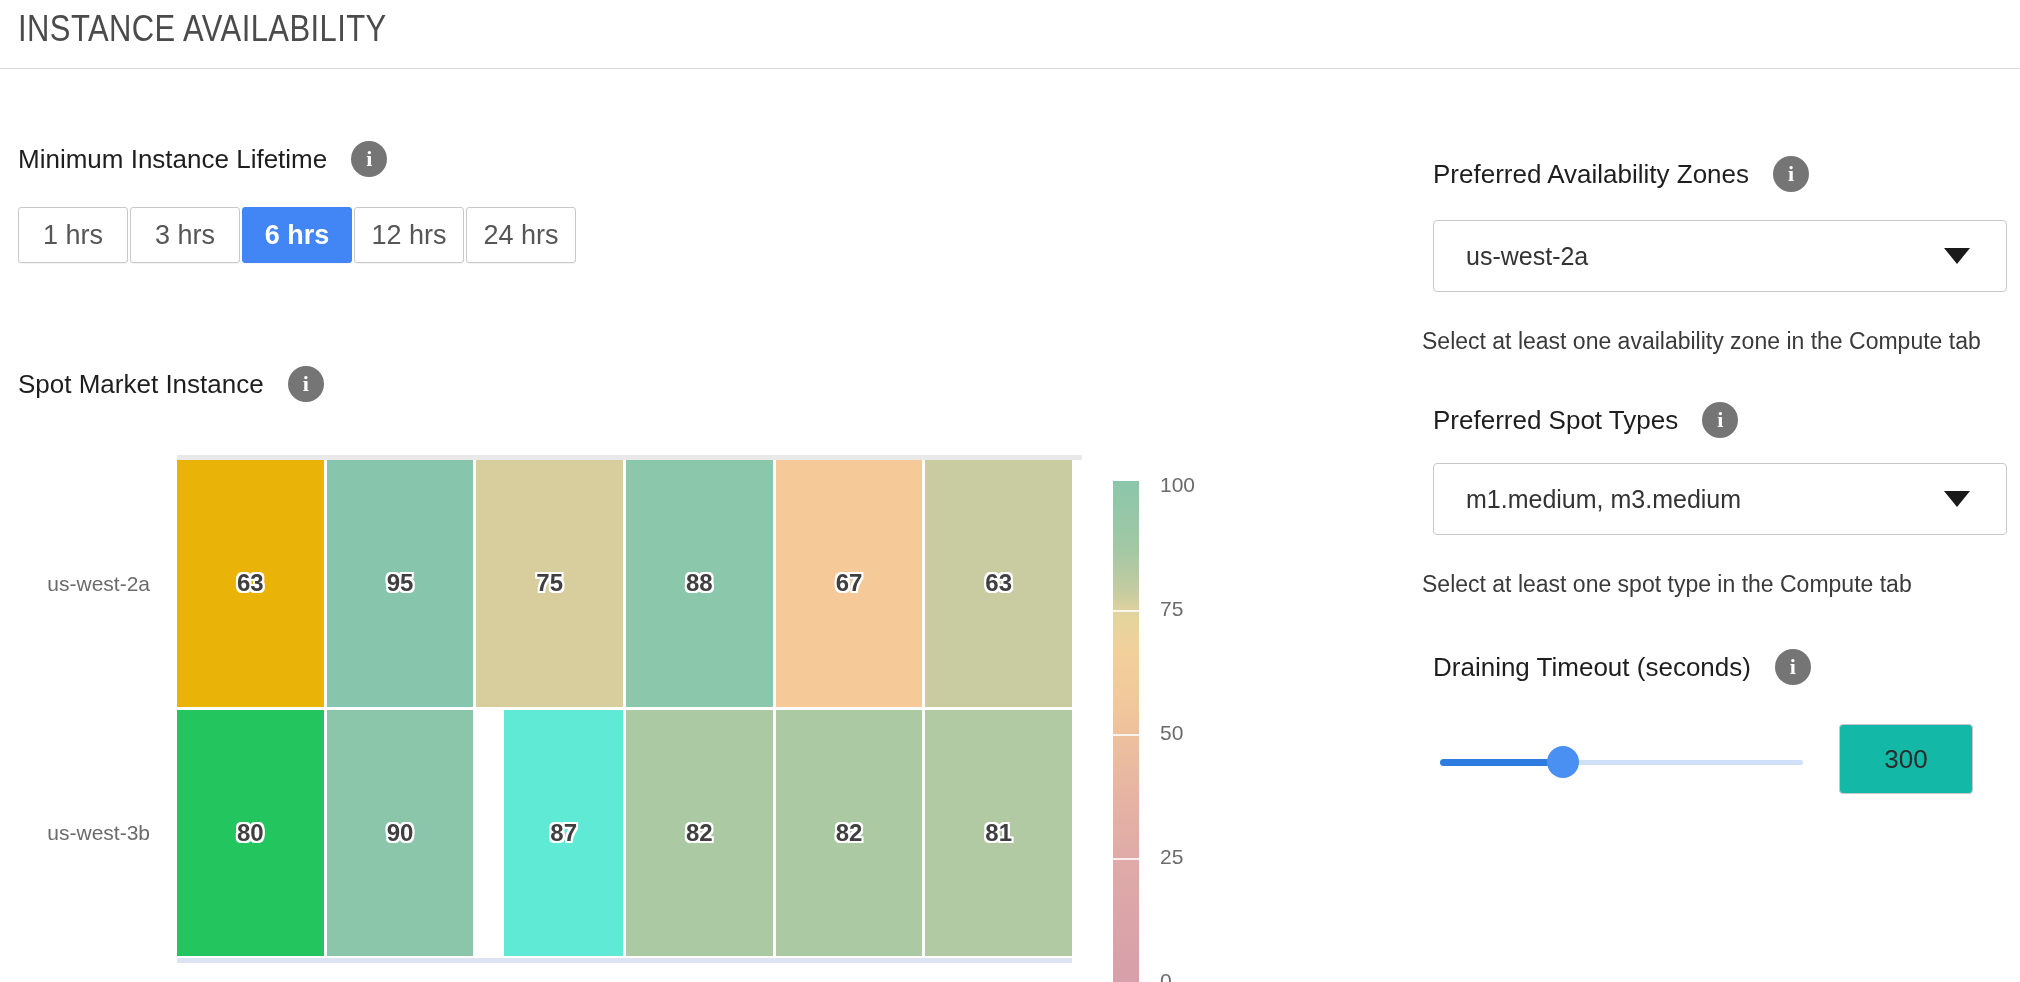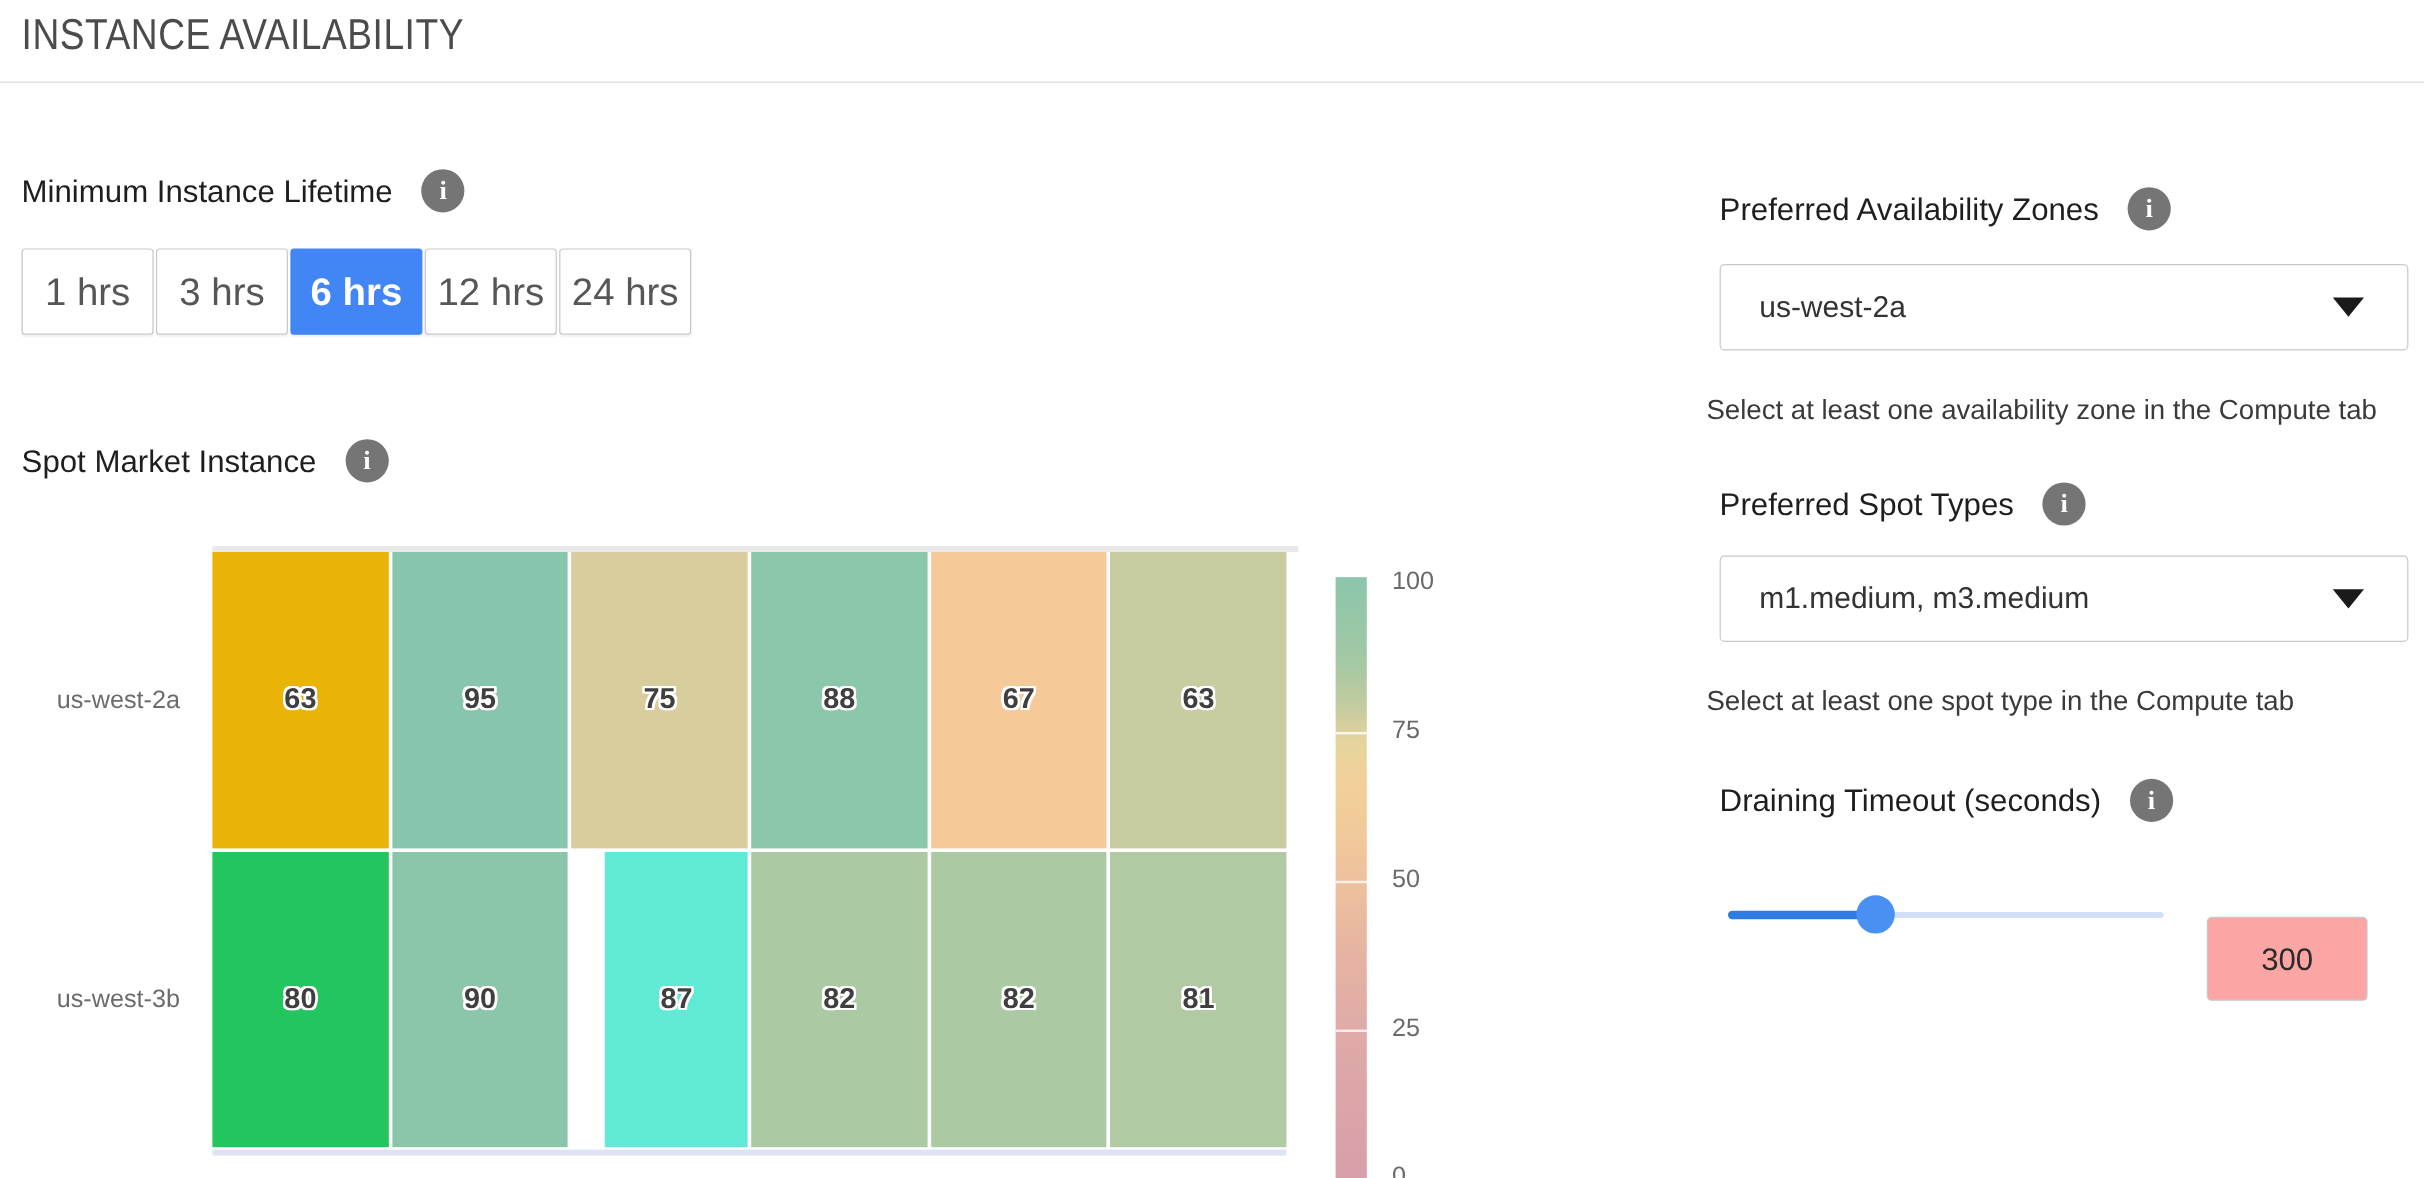--- a/index.html
+++ b/index.html
@@ -13,22 +13,22 @@
 
   
   .label-row{position:absolute;display:flex;align-items:center;gap:24px;}
   .field-label{font-size:26px;color:#1e1e1e;}
   .info-icon{width:36px;height:36px;border-radius:50%;background:#757575;color:#fff;
              display:flex;align-items:center;justify-content:center;
              font-size:22px;font-weight:700;font-family:"Liberation Serif",serif;flex:0 0 auto;cursor:pointer;}
 
   
   .btn-group{position:absolute;left:18px;top:207px;display:flex;}
-  .btn{width:110px;height:72px;margin-right:2px;background:#fff;border:1px solid #c9c9c9;border-radius:3px;
-       display:flex;align-items:center;justify-content:center;font-size:32px;color:#565656;
+  .btn{width:110px;height:56px;margin-right:2px;background:#fff;border:1px solid #c9c9c9;border-radius:3px;
+       display:flex;align-items:center;justify-content:center;font-size:27px;color:#565656;
        font-family:"Liberation Sans",sans-serif;cursor:pointer;box-shadow:0 1px 1px rgba(0,0,0,.05);}
   .btn.sel{background:var(--accent,#4285f4);border-color:var(--accent,#4285f4);color:#fff;font-weight:700;}
 
   
   .hm-rowlabel{position:absolute;left:0;width:150px;text-align:right;font-size:21px;color:#6b6b6b;}
   .hm-topstrip{position:absolute;left:177px;top:455px;width:905px;height:5px;background:#e9e9e9;}
   .hm-grid{position:absolute;left:177px;top:460px;width:895px;height:496px;display:grid;
            grid-template-columns:repeat(6,1fr);grid-template-rows:1fr 1fr;gap:3px;}
   .hm-cell{display:flex;align-items:center;justify-content:center;}
   .hm-val{font-size:24px;font-weight:700;color:#3f3f3f;
@@ -50,21 +50,21 @@
   .helper{position:absolute;left:1422px;font-size:23px;color:#3a3a3a;white-space:nowrap;}
 
   
   .slider-track{position:absolute;left:1440px;top:760px;width:363px;height:5px;border-radius:3px;
                 background:var(--track,#cfe0f8);cursor:pointer;}
   .slider-fill{position:absolute;left:0;top:-1px;height:7px;border-radius:4px;background:var(--fill,#2e7ce0);}
   .slider-thumb{position:absolute;top:-14px;width:32px;height:32px;border-radius:50%;
                 background:var(--thumb,#4a90f2);transform:translateX(-16px);cursor:grab;}
   .timeout-input{position:absolute;left:1839px;top:724px;width:134px;height:70px;box-sizing:border-box;
                  border:1px solid #c8c8c8;border-radius:4px;font-size:26px;color:#2b2b2b;text-align:center;
-                 font-family:"Liberation Sans",sans-serif;background:#fca5a5;outline:none;margin-top:40px;}
+                 font-family:"Liberation Sans",sans-serif;background:#14b8a6;outline:none;}
 </style>
 </head>
 <body>
 
 <div class="page">
 
   <div class="page-title">INSTANCE AVAILABILITY</div>
   <div class="divider"></div>
 
   <div class="label-row" style="left:18px;top:141px">

